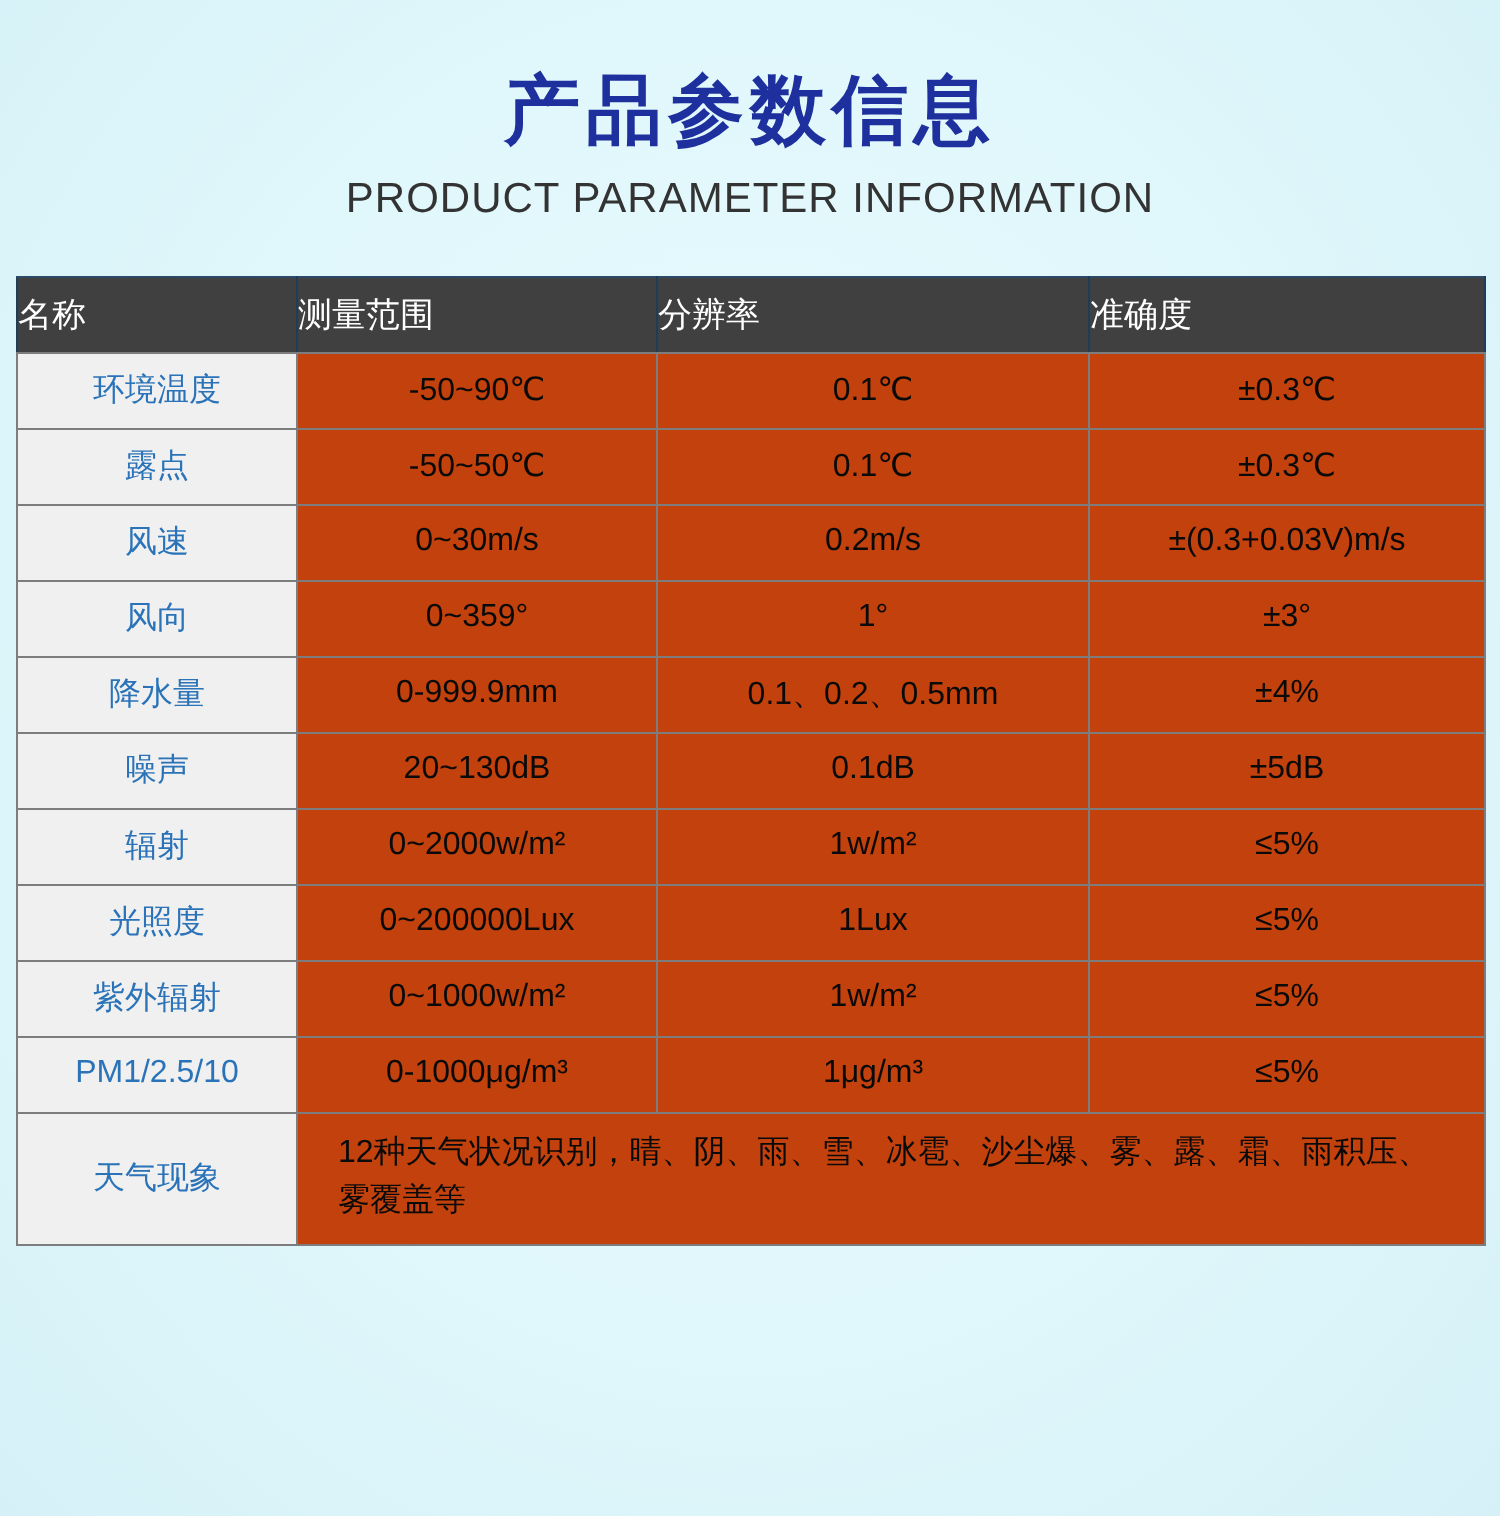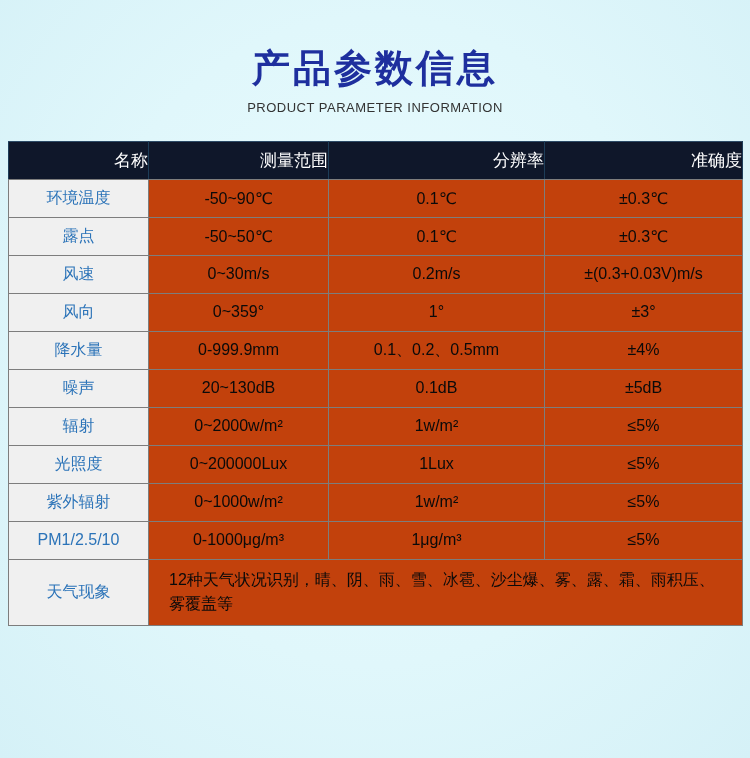--- a/index.html
+++ b/index.html
@@ -4,50 +4,50 @@
 <style>
   * { margin: 0; padding: 0; box-sizing: border-box; }
   html, body { width: 750px; height: 758px; }
   body {
     font-family: "Liberation Sans", "DejaVu Sans", sans-serif;
     background: radial-gradient(ellipse at 50% 45%, #e9fbfe 0%, #e0f7fb 55%, #d5f1f7 100%);
     overflow: hidden;
   }
   .page { width: 750px; height: 758px; }
 
-  .title-block { text-align: center; padding-top: 46px; }
+  .title-block { text-align: center; padding-top: 34px; }
   .page-title {
     font-size: 38px;
     font-weight: bold;
     color: #1e2f9e;
     letter-spacing: 3px;
     line-height: 1.2;
   }
   .page-subtitle {
     margin-top: 8px;
-    font-size: 13px;
+    font-size: 21px;
     color: #333333;
     letter-spacing: 0.5px;
     font-weight: 400;
   }
 
   .param-table {
     margin: 26px 8px 0 8px;
     width: 734px;
     border-collapse: collapse;
     table-layout: fixed;
     background: #ffffff;
   }
   .param-table th {
-    background: #0f172a;
+    background: #404040;
     color: #ffffff;
     font-size: 17px;
     font-weight: 500;
     height: 38px;
-    text-align: right;
+    text-align: left;
     border-top: 1px solid #2c4a66;
     border-bottom: 1px solid #7d7d7d;
     border-left: 1px solid #1d3d58;
     border-right: 1px solid #1d3d58;
   }
   .param-table th:first-child { border-left: 1px solid #1d3d58; }
   .param-table td {
     border: 1px solid #7d7d7d;
     height: 38px;
     font-size: 16px;

